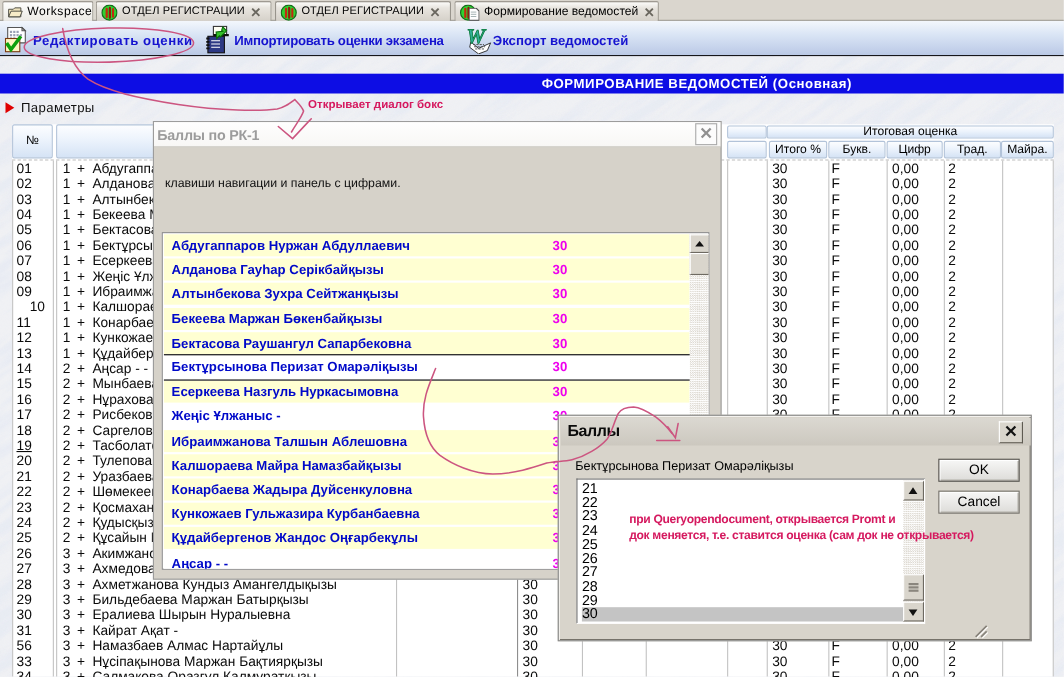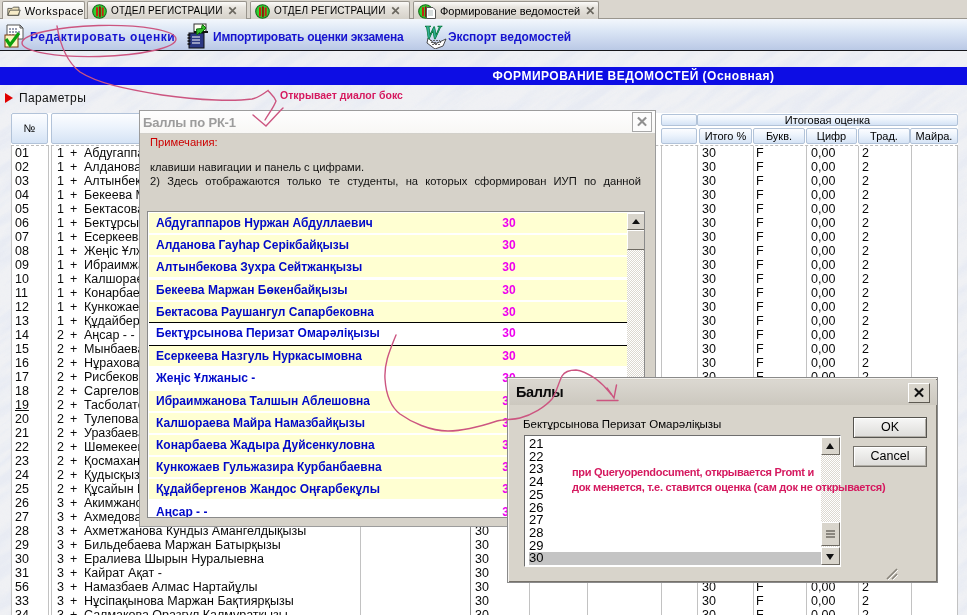--- a/index.html
+++ b/index.html
@@ -285,21 +285,21 @@
     <span class="abs" style="left:57px;">1</span>
     <span class="abs" style="left:70px;">+</span>
     <span class="abs" style="left:84px;">Ибраимжанова Талшын Аблешовна</span>
     <span class="abs" style="left:475px;">30</span>
     <span class="abs" style="left:702px;">30</span>
     <span class="abs" style="left:756px;">F</span>
     <span class="abs" style="left:811px;">0,00</span>
     <span class="abs" style="left:862px;">2</span>
   </div>
 <div class="trow" style="left:0;top:272px;">
-    <span class="abs" style="left:15px;text-align:right;">10</span>
+    <span class="abs" style="left:27px;text-align:right;">10</span>
     <span class="abs" style="left:57px;">1</span>
     <span class="abs" style="left:70px;">+</span>
     <span class="abs" style="left:84px;">Калшораева Майра Намазбайқызы</span>
     <span class="abs" style="left:475px;">30</span>
     <span class="abs" style="left:702px;">30</span>
     <span class="abs" style="left:756px;">F</span>
     <span class="abs" style="left:811px;">0,00</span>
     <span class="abs" style="left:862px;">2</span>
   </div>
 <div class="trow" style="left:0;top:286px;">
@@ -564,23 +564,21 @@
     <span class="abs" style="left:702px;">30</span>
     <span class="abs" style="left:756px;">F</span>
     <span class="abs" style="left:811px;">0,00</span>
     <span class="abs" style="left:862px;">2</span>
   </div>
 <div id="dlg1" class="abs">
 <div class="title">
       <span>Баллы по РК-1</span>
     </div>
 <div id="d1x">✕</div>
-<div class="note" style="top:25px;color:#cc0000;">Примечания:</div>
 <div class="note" style="top:50px;">клавиши навигации и панель с цифрами.</div>
-<div class="note jst" style="top:64px;">2) Здесь отображаются только те студенты, на которых сформирован ИУП по данной</div>
 <div id="dlist">
 <div class="drow" style="top:1.0px;"><span style="margin-left:7px">Абдугаппаров Нуржан Абдуллаевич</span><span class="sc">30</span></div>
 <div class="drow" style="top:23.2px;"><span style="margin-left:7px">Алданова Гауһар Серікбайқызы</span><span class="sc">30</span></div>
 <div class="drow" style="top:45.4px;"><span style="margin-left:7px">Алтынбекова Зухра Сейтжанқызы</span><span class="sc">30</span></div>
 <div class="drow" style="top:67.6px;"><span style="margin-left:7px">Бекеева Маржан Бөкенбайқызы</span><span class="sc">30</span></div>
 <div class="drow" style="top:89.8px;"><span style="margin-left:7px">Бектасова Раушангул Сапарбековна</span><span class="sc">30</span></div>
 <div class="drow" style="top:112.0px;background:#fff;border-top:1.5px solid #000;border-bottom:1.5px solid #000;height:24px;z-index:3;margin-top:-2px;"><span style="margin-left:7px">Бектұрсынова Перизат Омарәліқызы</span><span class="sc">30</span></div>
 <div class="drow" style="top:134.2px;"><span style="margin-left:7px">Есеркеева Назгуль Нуркасымовна</span><span class="sc">30</span></div>
 <div class="drow" style="top:156.4px;background:#fff;"><span style="margin-left:7px">Жеңіс Ұлжаныс -</span><span class="sc">30</span></div>
 <div class="drow" style="top:178.6px;"><span style="margin-left:7px">Ибраимжанова Талшын Аблешовна</span><span class="sc">30</span></div>

